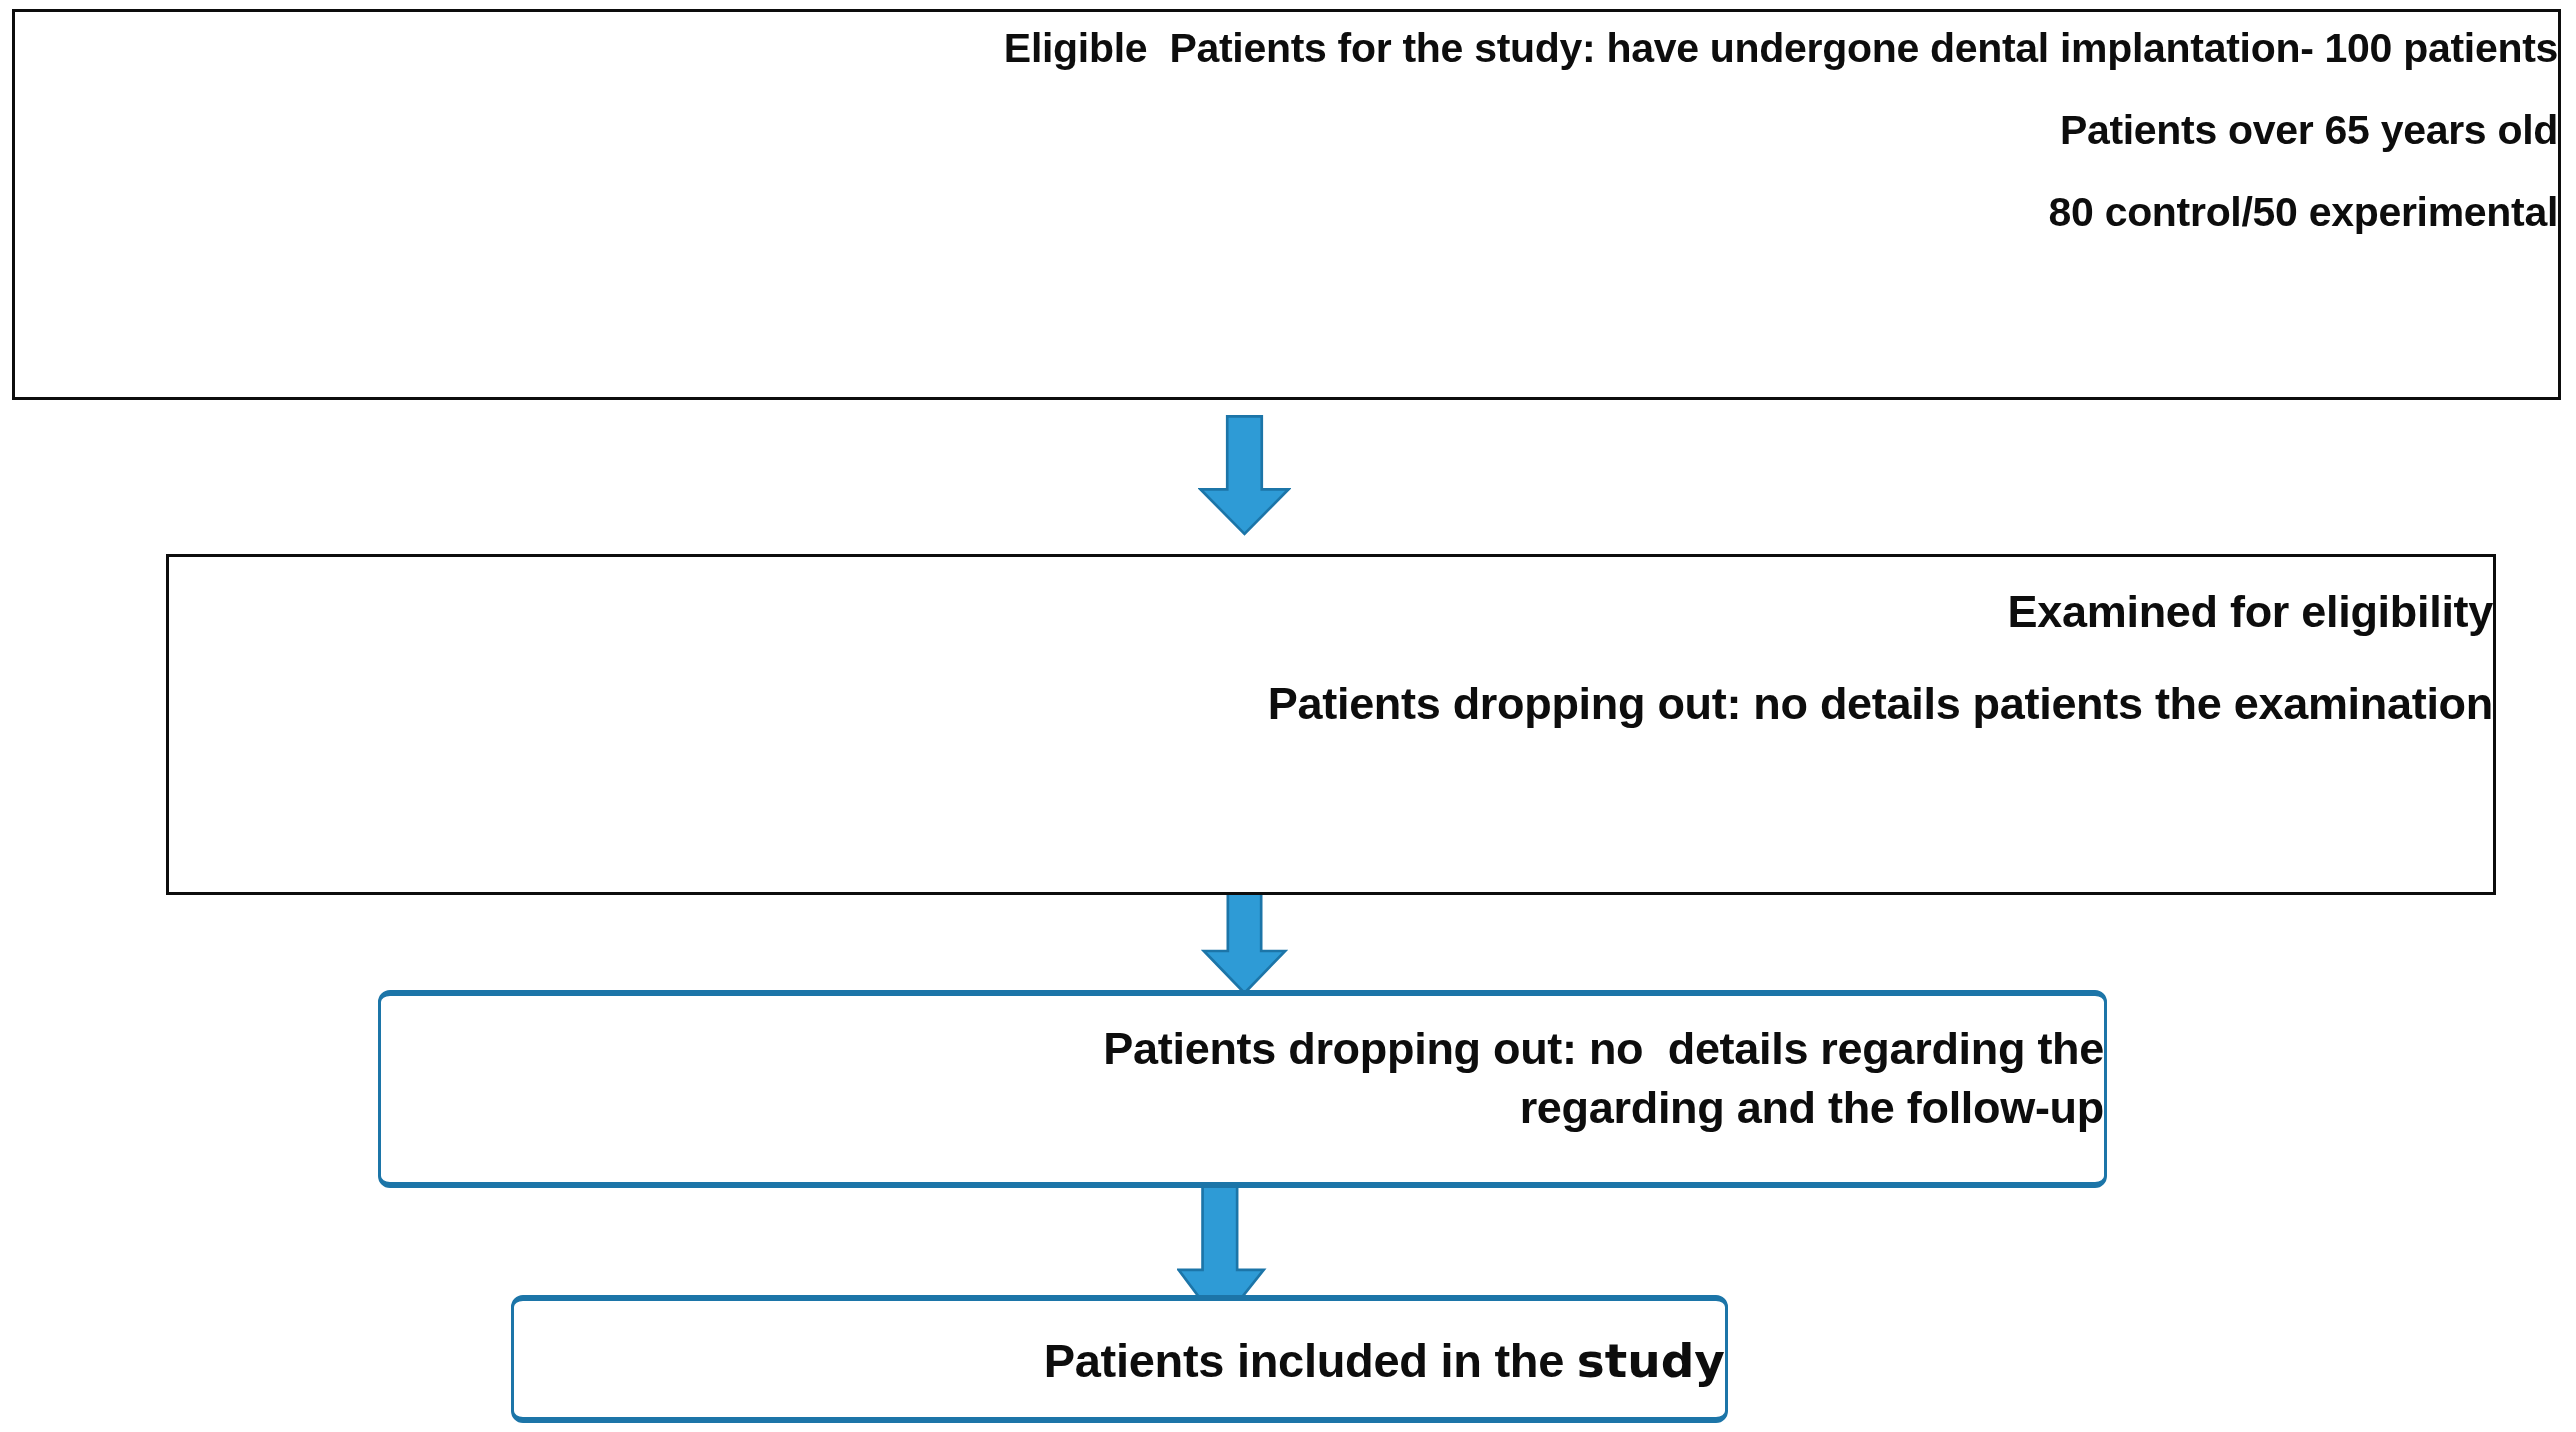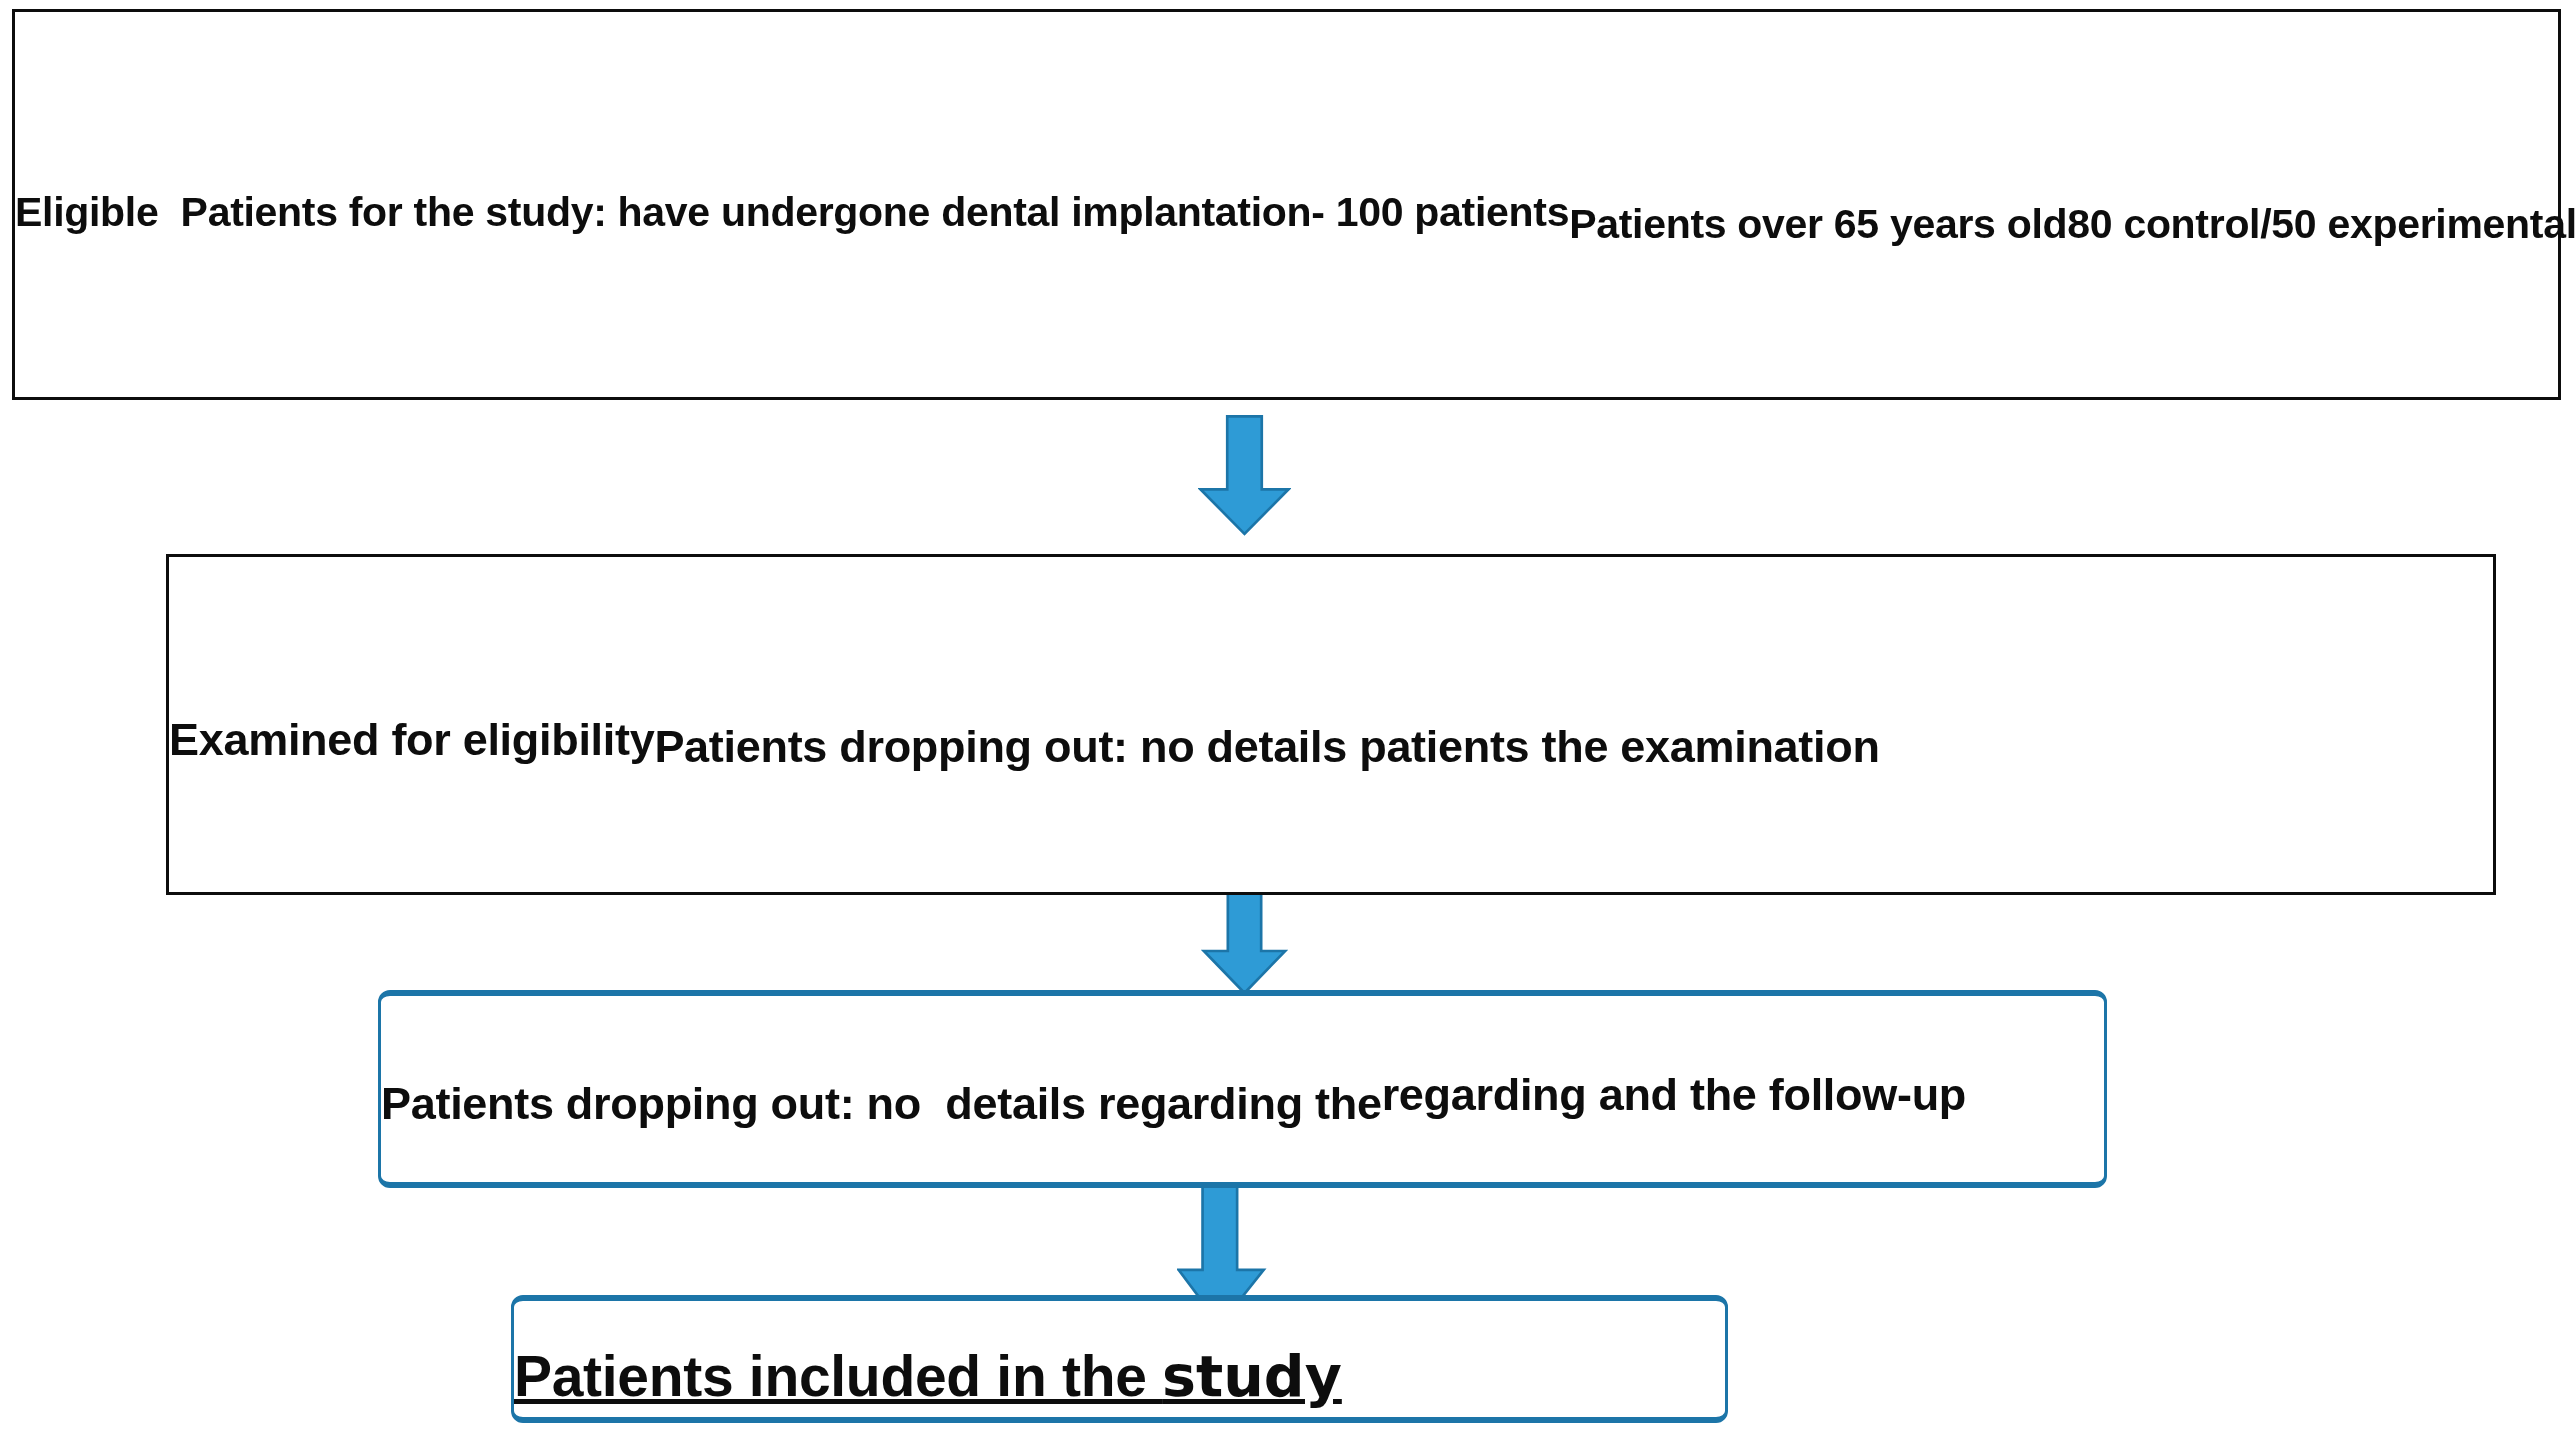--- a/index.html
+++ b/index.html
@@ -17,22 +17,22 @@
     overflow: hidden;
     font-family: "Liberation Sans", sans-serif;
   }
 
   
   .node {
     position: absolute;
     box-sizing: border-box;
     background: #ffffff;
     display: flex;
-    flex-direction: row;
-    align-items: center;
+    flex-direction: column;
+    align-items: flex-end;
     z-index: 2;
   }
 
   .node-black {
     border: 3.3px solid #0d0d0d;
   }
 
   
   .node-blue {
     border-left: 3.3px solid #1c75a8;
@@ -61,21 +61,21 @@
   .b2 .line            { font-size: 45px; }
   .b2 .line.l1         { margin-top: 31px; }
   .b2 .line.l2         { margin-top: 45px; }
 
   
   .b3 .line            { font-size: 45px; }
   .b3 .line.l1         { margin-top: 29px; }
   .b3 .line.l2         { margin-top: 12px; }
 
   
-  .b4 .line            { font-size: 57px; text-decoration: underline; }
+  .b4 .line            { font-size: 47px; }
   .b4 .line.l1         { margin-top: 35px; }
 
   
   .wide-word {
     font-family: "DejaVu Sans", sans-serif;
     font-weight: 700;
     letter-spacing: 0px;
   }
 
   

